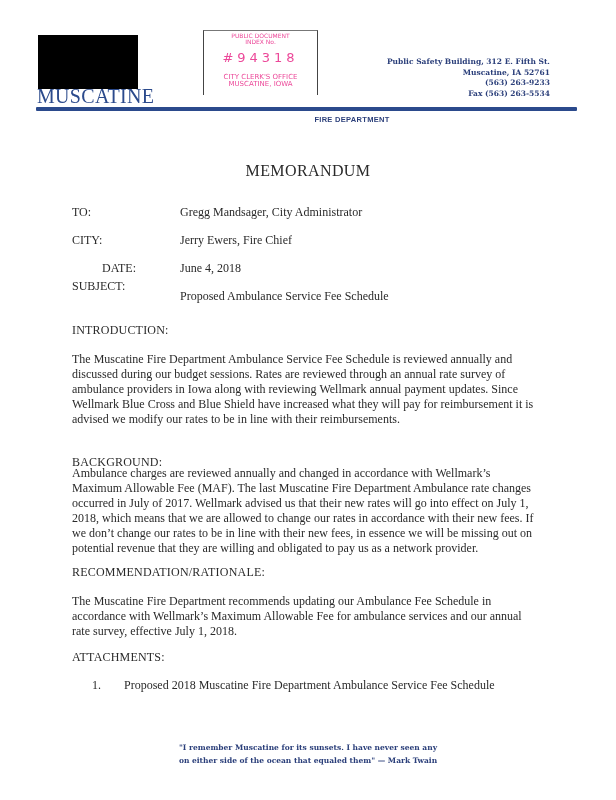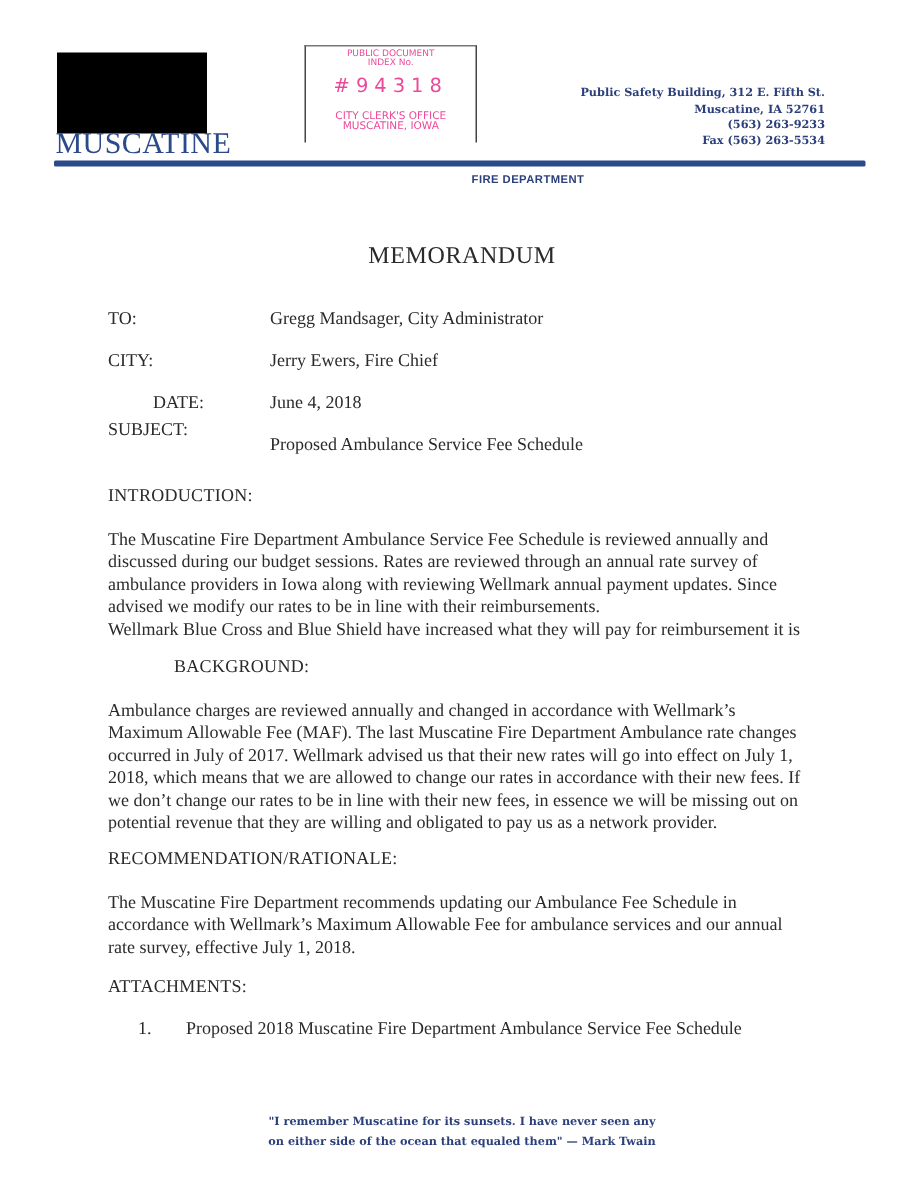--- a/index.html
+++ b/index.html
@@ -62,25 +62,25 @@
 <div class="abs hdr-value" style="top:261px;">June 4, 2018</div>
 
 <div class="abs hdr-label" style="top:279px;">SUBJECT:</div>
 <div class="abs hdr-value" style="top:289px;">Proposed Ambulance Service Fee Schedule</div>
 
 <div class="abs section" style="top:323px;">INTRODUCTION:</div>
 <div class="abs para" style="top:352px;">
   <span class="ln">The Muscatine Fire Department Ambulance Service Fee Schedule is reviewed annually and</span>
   <span class="ln">discussed during our budget sessions. Rates are reviewed through an annual rate survey of</span>
   <span class="ln">ambulance providers in Iowa along with reviewing Wellmark annual payment updates. Since</span>
+  <span class="ln">Wellmark Blue Cross and Blue Shield have increased what they will pay for reimbursement it is</span>
   <span class="ln">advised we modify our rates to be in line with their reimbursements.</span>
-  <span class="ln">Wellmark Blue Cross and Blue Shield have increased what they will pay for reimbursement it is</span>
 </div>
 
-<div class="abs section" style="top:437px;margin-left:44px;">BACKGROUND:</div>
+<div class="abs section" style="top:455px;">BACKGROUND:</div>
 <div class="abs para" style="top:466px;">
   <span class="ln">Ambulance charges are reviewed annually and changed in accordance with Wellmark’s</span>
   <span class="ln">Maximum Allowable Fee (MAF). The last Muscatine Fire Department Ambulance rate changes</span>
   <span class="ln">occurred in July of 2017. Wellmark advised us that their new rates will go into effect on July 1,</span>
   <span class="ln">2018, which means that we are allowed to change our rates in accordance with their new fees. If</span>
   <span class="ln">we don’t change our rates to be in line with their new fees, in essence we will be missing out on</span>
   <span class="ln">potential revenue that they are willing and obligated to pay us as a network provider.</span>
 </div>
 
 <div class="abs section" style="top:565px;">RECOMMENDATION/RATIONALE:</div>

